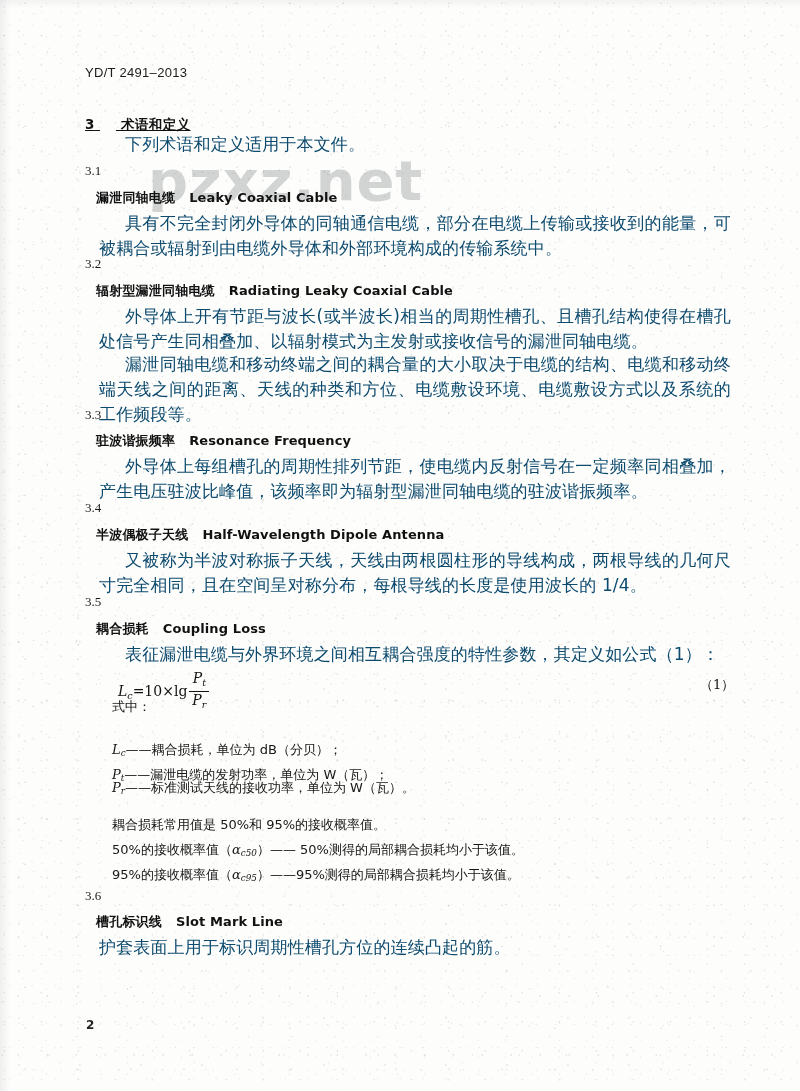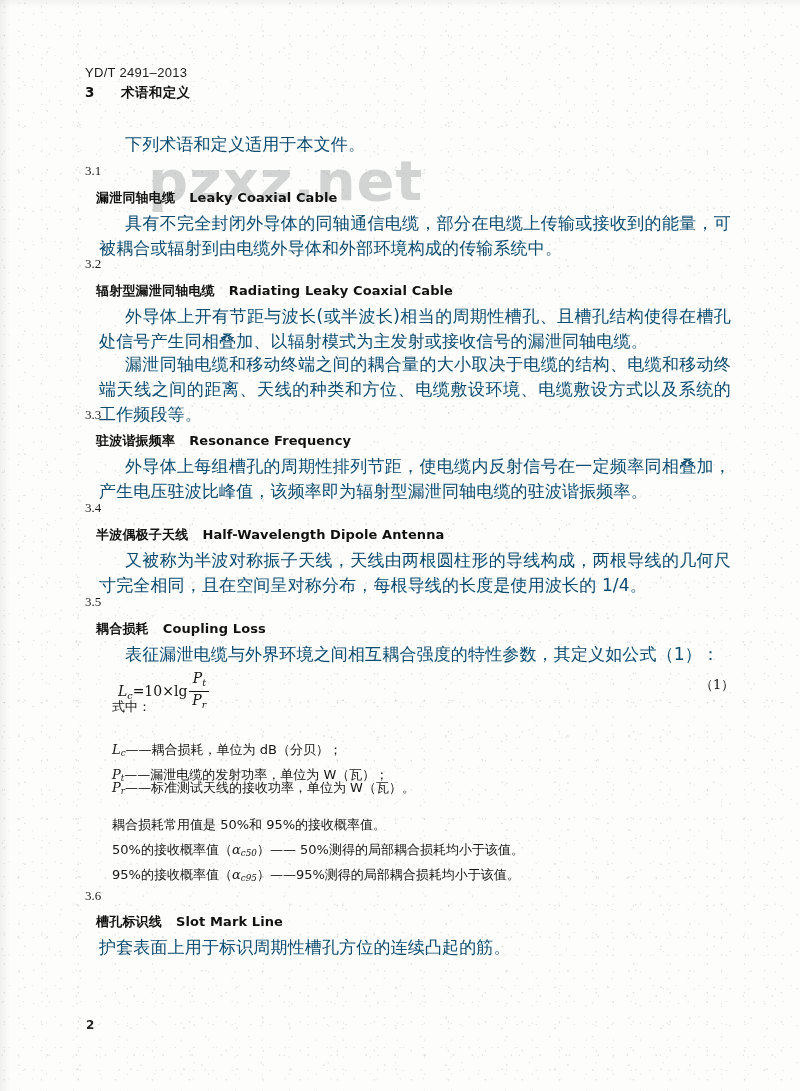--- a/index.html
+++ b/index.html
@@ -199,21 +199,21 @@
 
   <div id="edge-top"></div>
   <div id="edge-left"></div>
 
   <div id="watermark">pzxz.net</div>
 
   <div id="content">
 
     <div class="std-header">YD/T 2491–2013</div>
 
-    <div class="clause-title" style="left:85px; top:84px;">
+    <div class="clause-title" style="left:85px; top:116px;text-decoration:underline;">
       <span>3</span>
       <span style="display:inline-block;width:16px"></span>
       <span>术语和定义</span>
     </div>
 
     <div class="para indent" style="top:132px;">下列术语和定义适用于本文件。</div>
 
     <div class="num" style="top:163px;">3.1</div>
     <div class="term" style="top:189px;">
       <span>漏泄同轴电缆</span><span class="en">Leaky Coaxial Cable</span>

